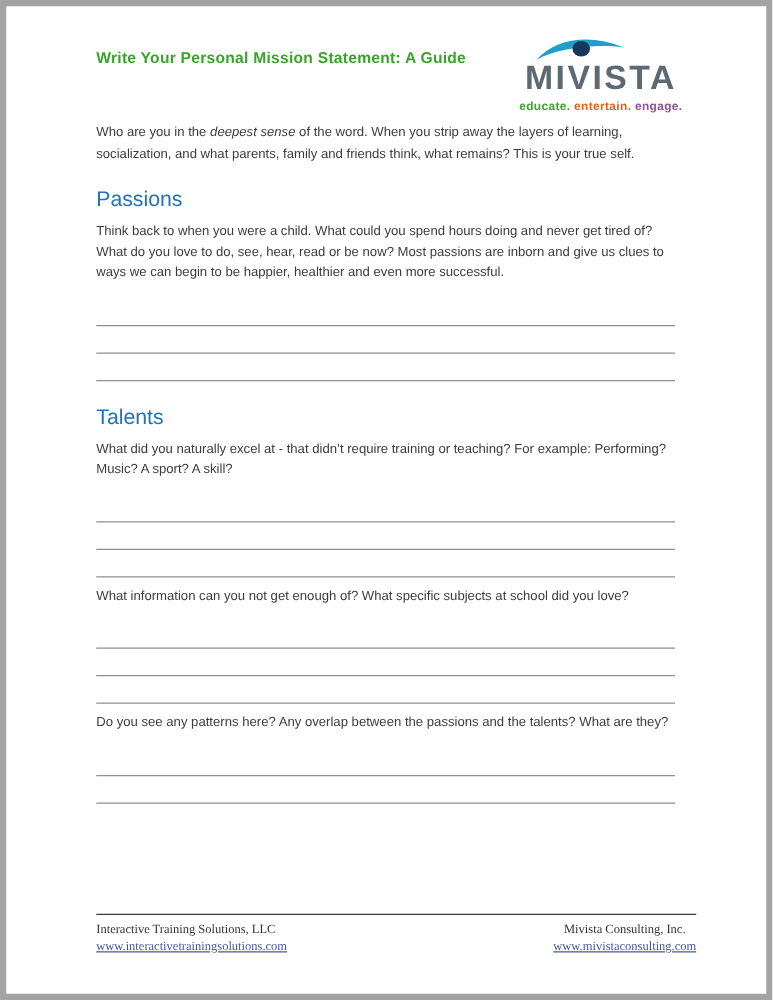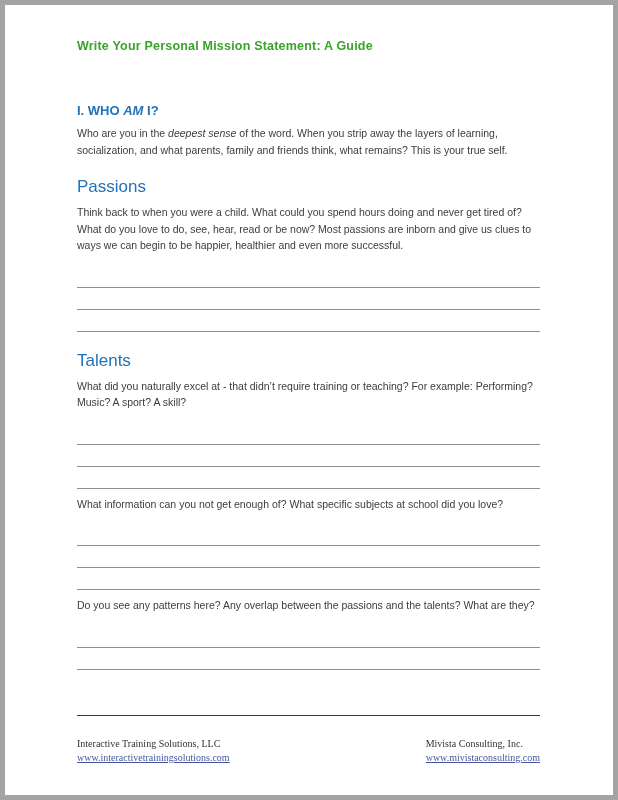--- a/index.html
+++ b/index.html
@@ -75,52 +75,63 @@
   }
   .lines { margin-top: 12px; }
   .blank-line {
     height: 22px;
     border-bottom: 1px solid #8f8f8f;
   }
 
   .footer {
     position: absolute;
     left: 72px;
-    right: 73px;
+    right: 56px;
     bottom: 30px;
     border-top: 1px solid #3a3a3a;
-    padding-top: 21px;
+    padding-top: 5px;
     display: flex;
     justify-content: space-between;
     font-family: "Liberation Serif", serif;
     font-size: 10px;
     color: #333333;
   }
-  .footer-col-right { text-align: left; }
+  .footer-col-right { text-align: center; }
   .footer-org { line-height: 14px; }
   .footer-link {
     display: inline-block;
     line-height: 14px;
     color: #46589c;
     text-decoration: underline;
     cursor: pointer;
   }
 </style>
 </head>
 <body>
 
 <div class="page">
   <div class="content">
 
     <div class="header-row">
       <div class="doc-title">Write Your Personal Mission Statement: A Guide</div>
 
+      <div class="logo">
+        <svg class="eye" width="78" height="24" viewBox="0 0 78 24">
+          <path d="M4 21 C 20 3, 48 0, 74 11 C 52 8, 22 11, 4 21 Z" fill="#1e9ec9"></path>
+          <ellipse cx="40" cy="12" rx="7" ry="6.2" fill="#14395c"></ellipse>
+        </svg>
+        <div class="wordmark">MIVISTA</div>
+        <div class="tagline">
+          <span class="t1">educate.</span>
+          <span class="t2">entertain.</span>
+          <span class="t3">engage.</span>
+        </div>
+      </div>
     </div>
 
-    <div class="h-main"><span>I. WHO </span><em>AM</em><span> I?</span></div>
 
     <p class="para"><span>Who are you in the </span><em>deepest sense</em><span> of the word. When you strip away the layers of learning, socialization, and what parents, family and friends think, what remains? This is your true self.</span></p>
 
     <div class="sub-label">Passions</div>
     <p class="para">Think back to when you were a child. What could you spend hours doing and never get tired of? What do you love to do, see, hear, read or be now? Most passions are inborn and give us clues to ways we can begin to be happier, healthier and even more successful.</p>
     <div class="lines">
       <div class="blank-line"></div>
       <div class="blank-line"></div>
       <div class="blank-line"></div>
     </div>

